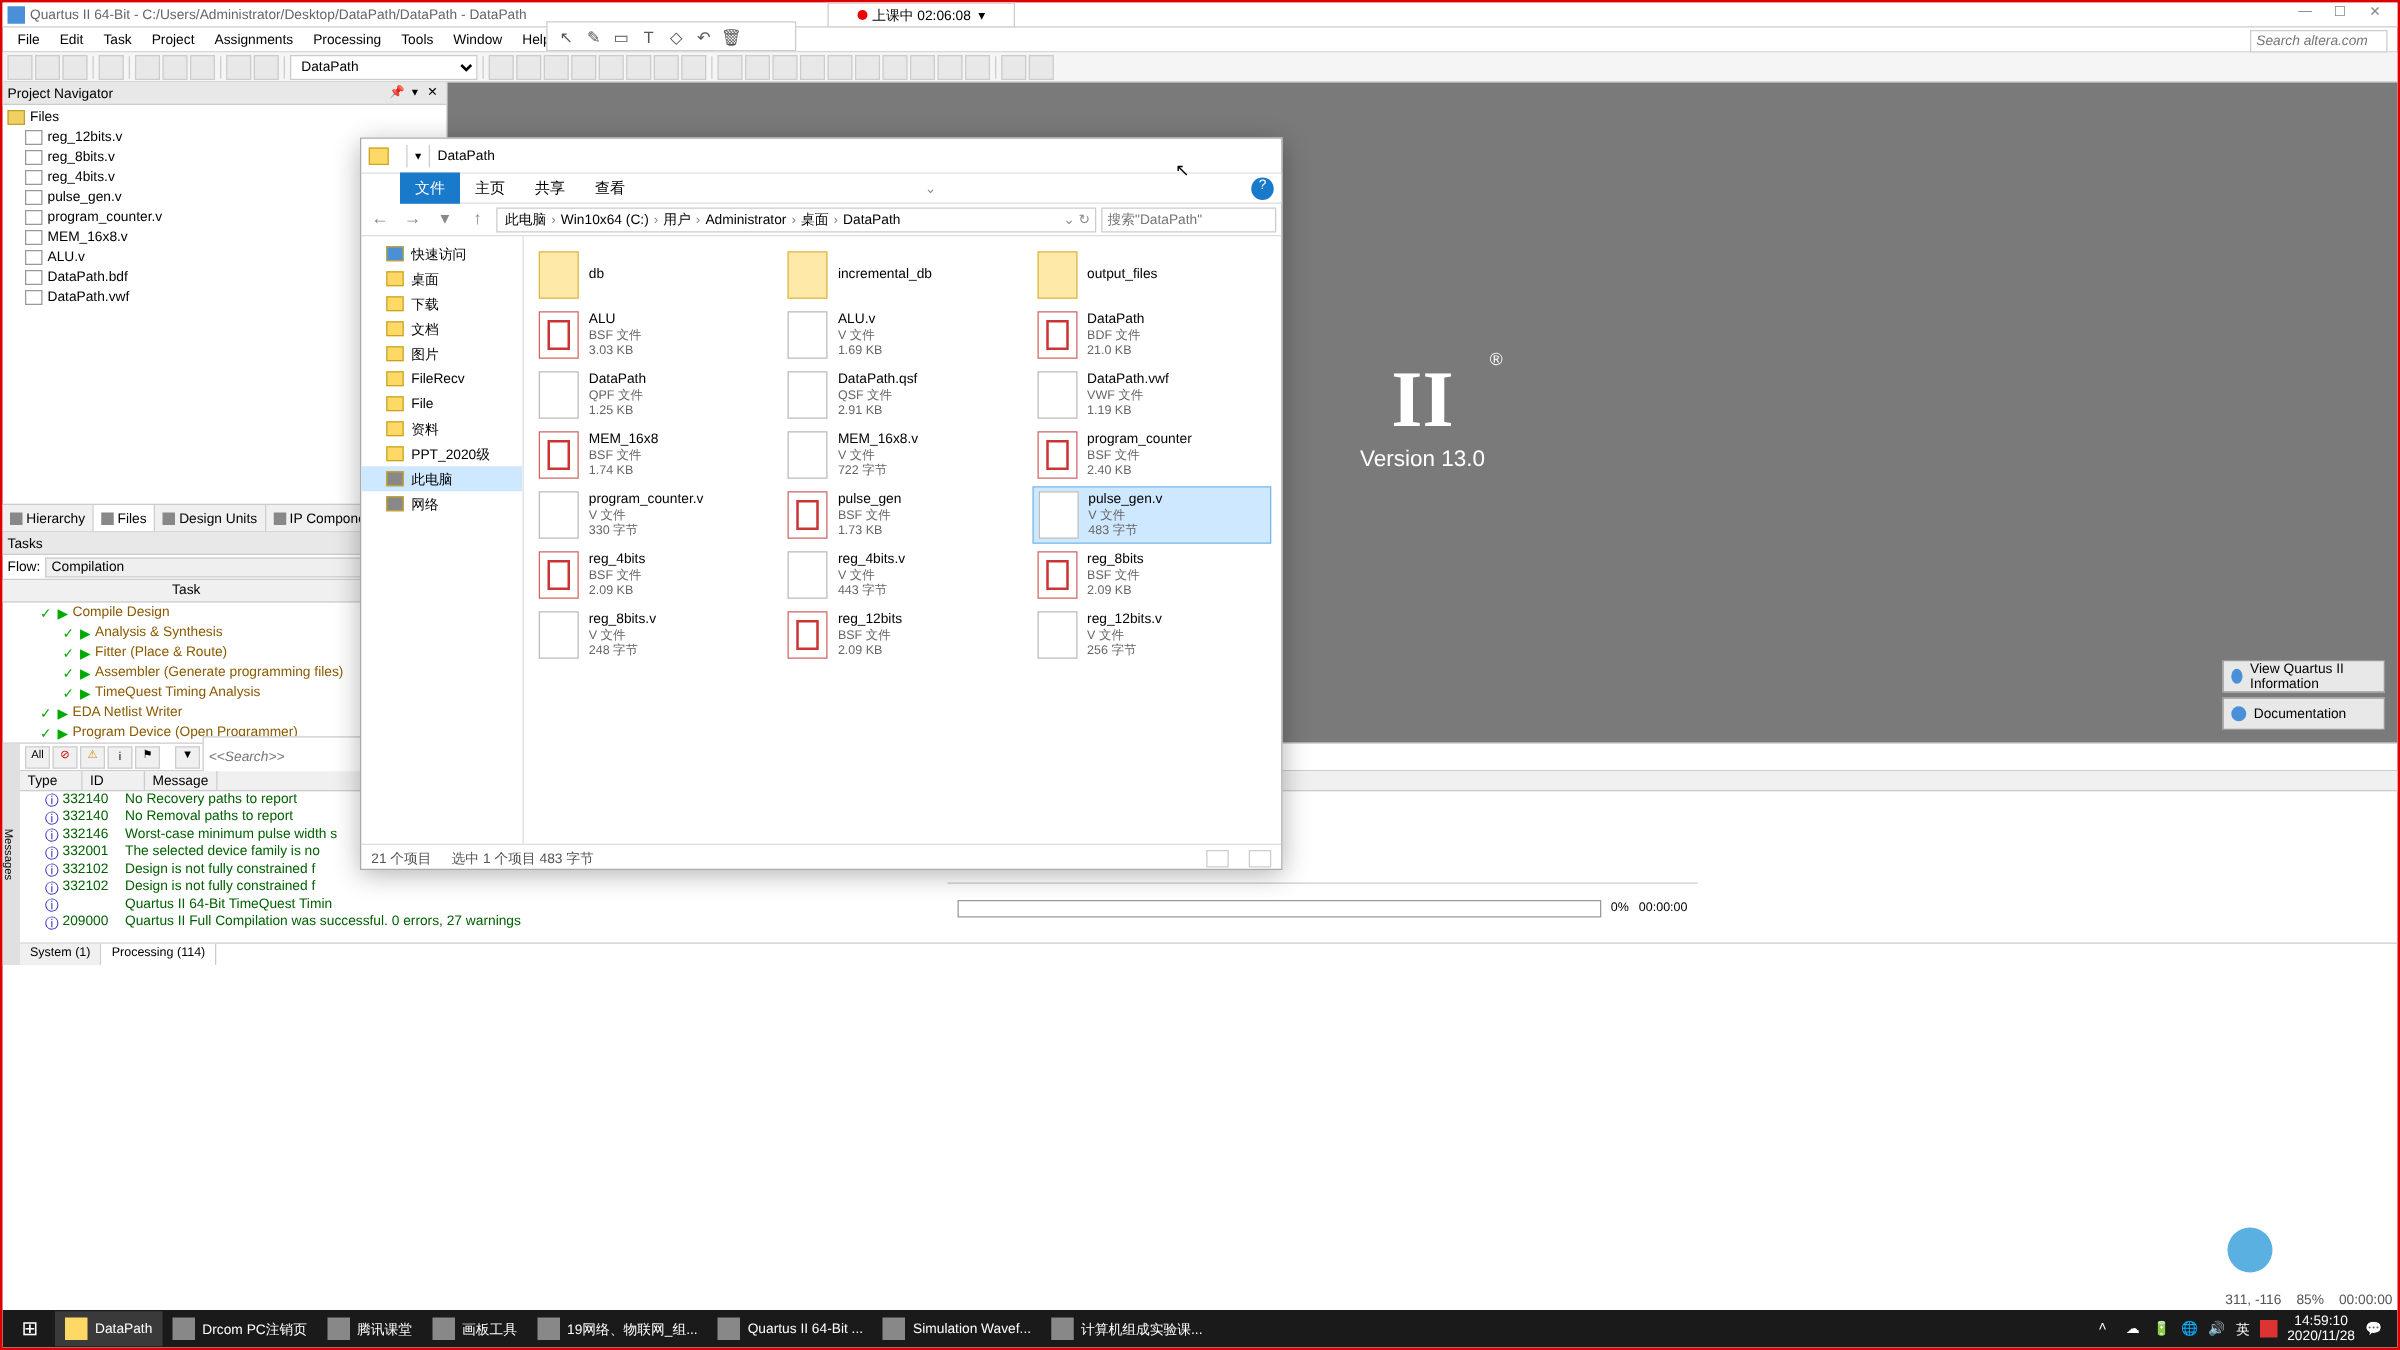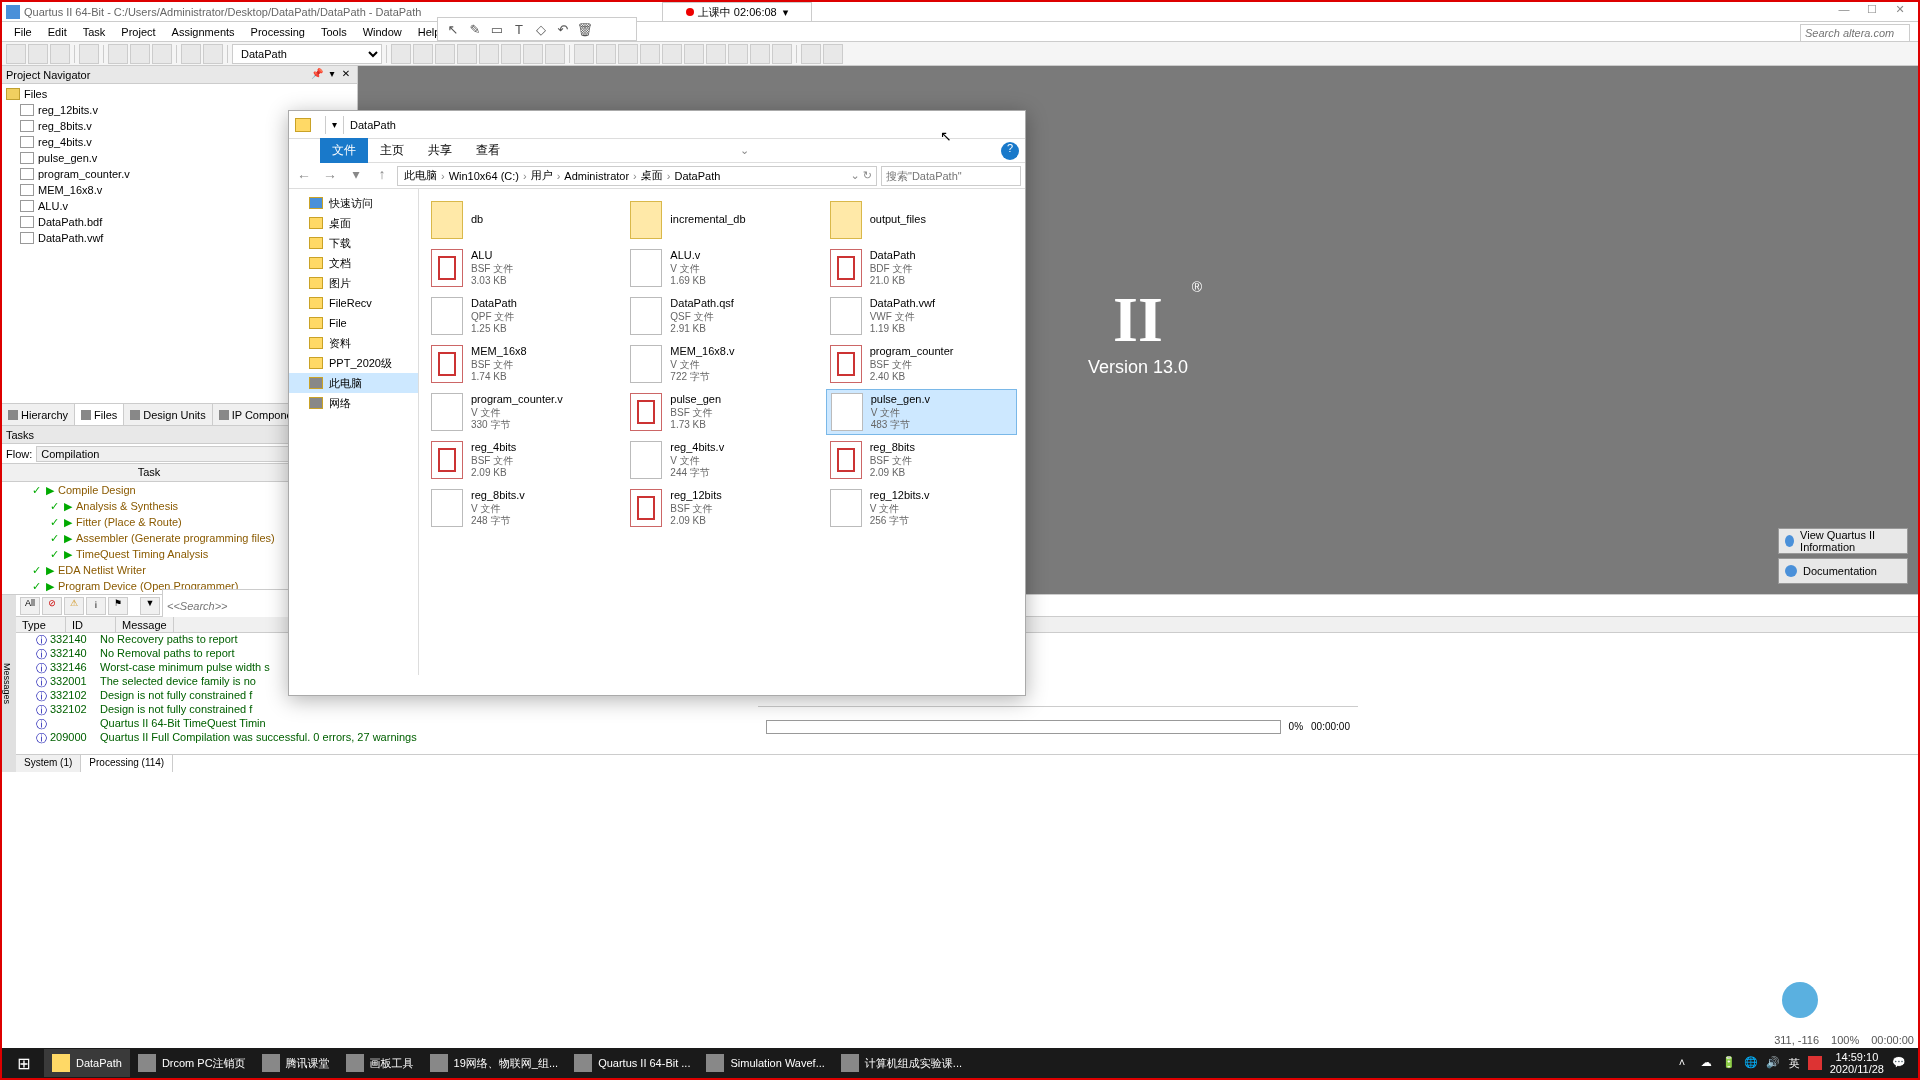--- a/index.html
+++ b/index.html
@@ -456,21 +456,21 @@
       <div class="msg-tabs">
         <span class="msg-tab">System (1)</span>
         <span class="msg-tab active">Processing (114)</span>
       </div>
     </div>
   </div>
 </div>
 
 <div class="status-bar">
   <span>311, -116</span>
-  <span>100%</span>
+  <span>85%</span>
   <span>00:00:00</span>
 </div>
 
 <div class="float-bubble"></div>
 
 <div class="explorer">
   <div class="exp-title">
     <span class="exp-folder-icon"></span>
     <span class="exp-sep"></span>
     <span style="font-size:10px">▾</span>
@@ -674,21 +674,21 @@
             <span class="file-name">reg_4bits</span>
             <span class="file-type">BSF 文件</span>
             <span class="file-size">2.09 KB</span>
           </div>
         </div>
         <div class="file-item">
           <span class="file-icon file"></span>
           <div class="file-info">
             <span class="file-name">reg_4bits.v</span>
             <span class="file-type">V 文件</span>
-            <span class="file-size">244 字节</span>
+            <span class="file-size">443 字节</span>
           </div>
         </div>
         <div class="file-item">
           <span class="file-icon bsf"></span>
           <div class="file-info">
             <span class="file-name">reg_8bits</span>
             <span class="file-type">BSF 文件</span>
             <span class="file-size">2.09 KB</span>
           </div>
         </div>
@@ -710,20 +710,27 @@
         </div>
         <div class="file-item">
           <span class="file-icon file"></span>
           <div class="file-info">
             <span class="file-name">reg_12bits.v</span>
             <span class="file-type">V 文件</span>
             <span class="file-size">256 字节</span>
           </div>
         </div>
       </div>
+  </div>
+  <div class="exp-status">
+    <span>21 个项目</span>
+    <span>选中 1 个项目  483 字节</span>
+    <span class="spacer"></span>
+    <span class="view-btn"></span>
+    <span class="view-btn"></span>
   </div>
 </div>
 
 <div class="cursor">↖</div>
 
 <div class="taskbar">
   <span class="start-btn">⊞</span>
   <div id="taskbar-items" style="display:flex">
       <div class="task-btn active">
         <span class="task-icon folder"></span>

